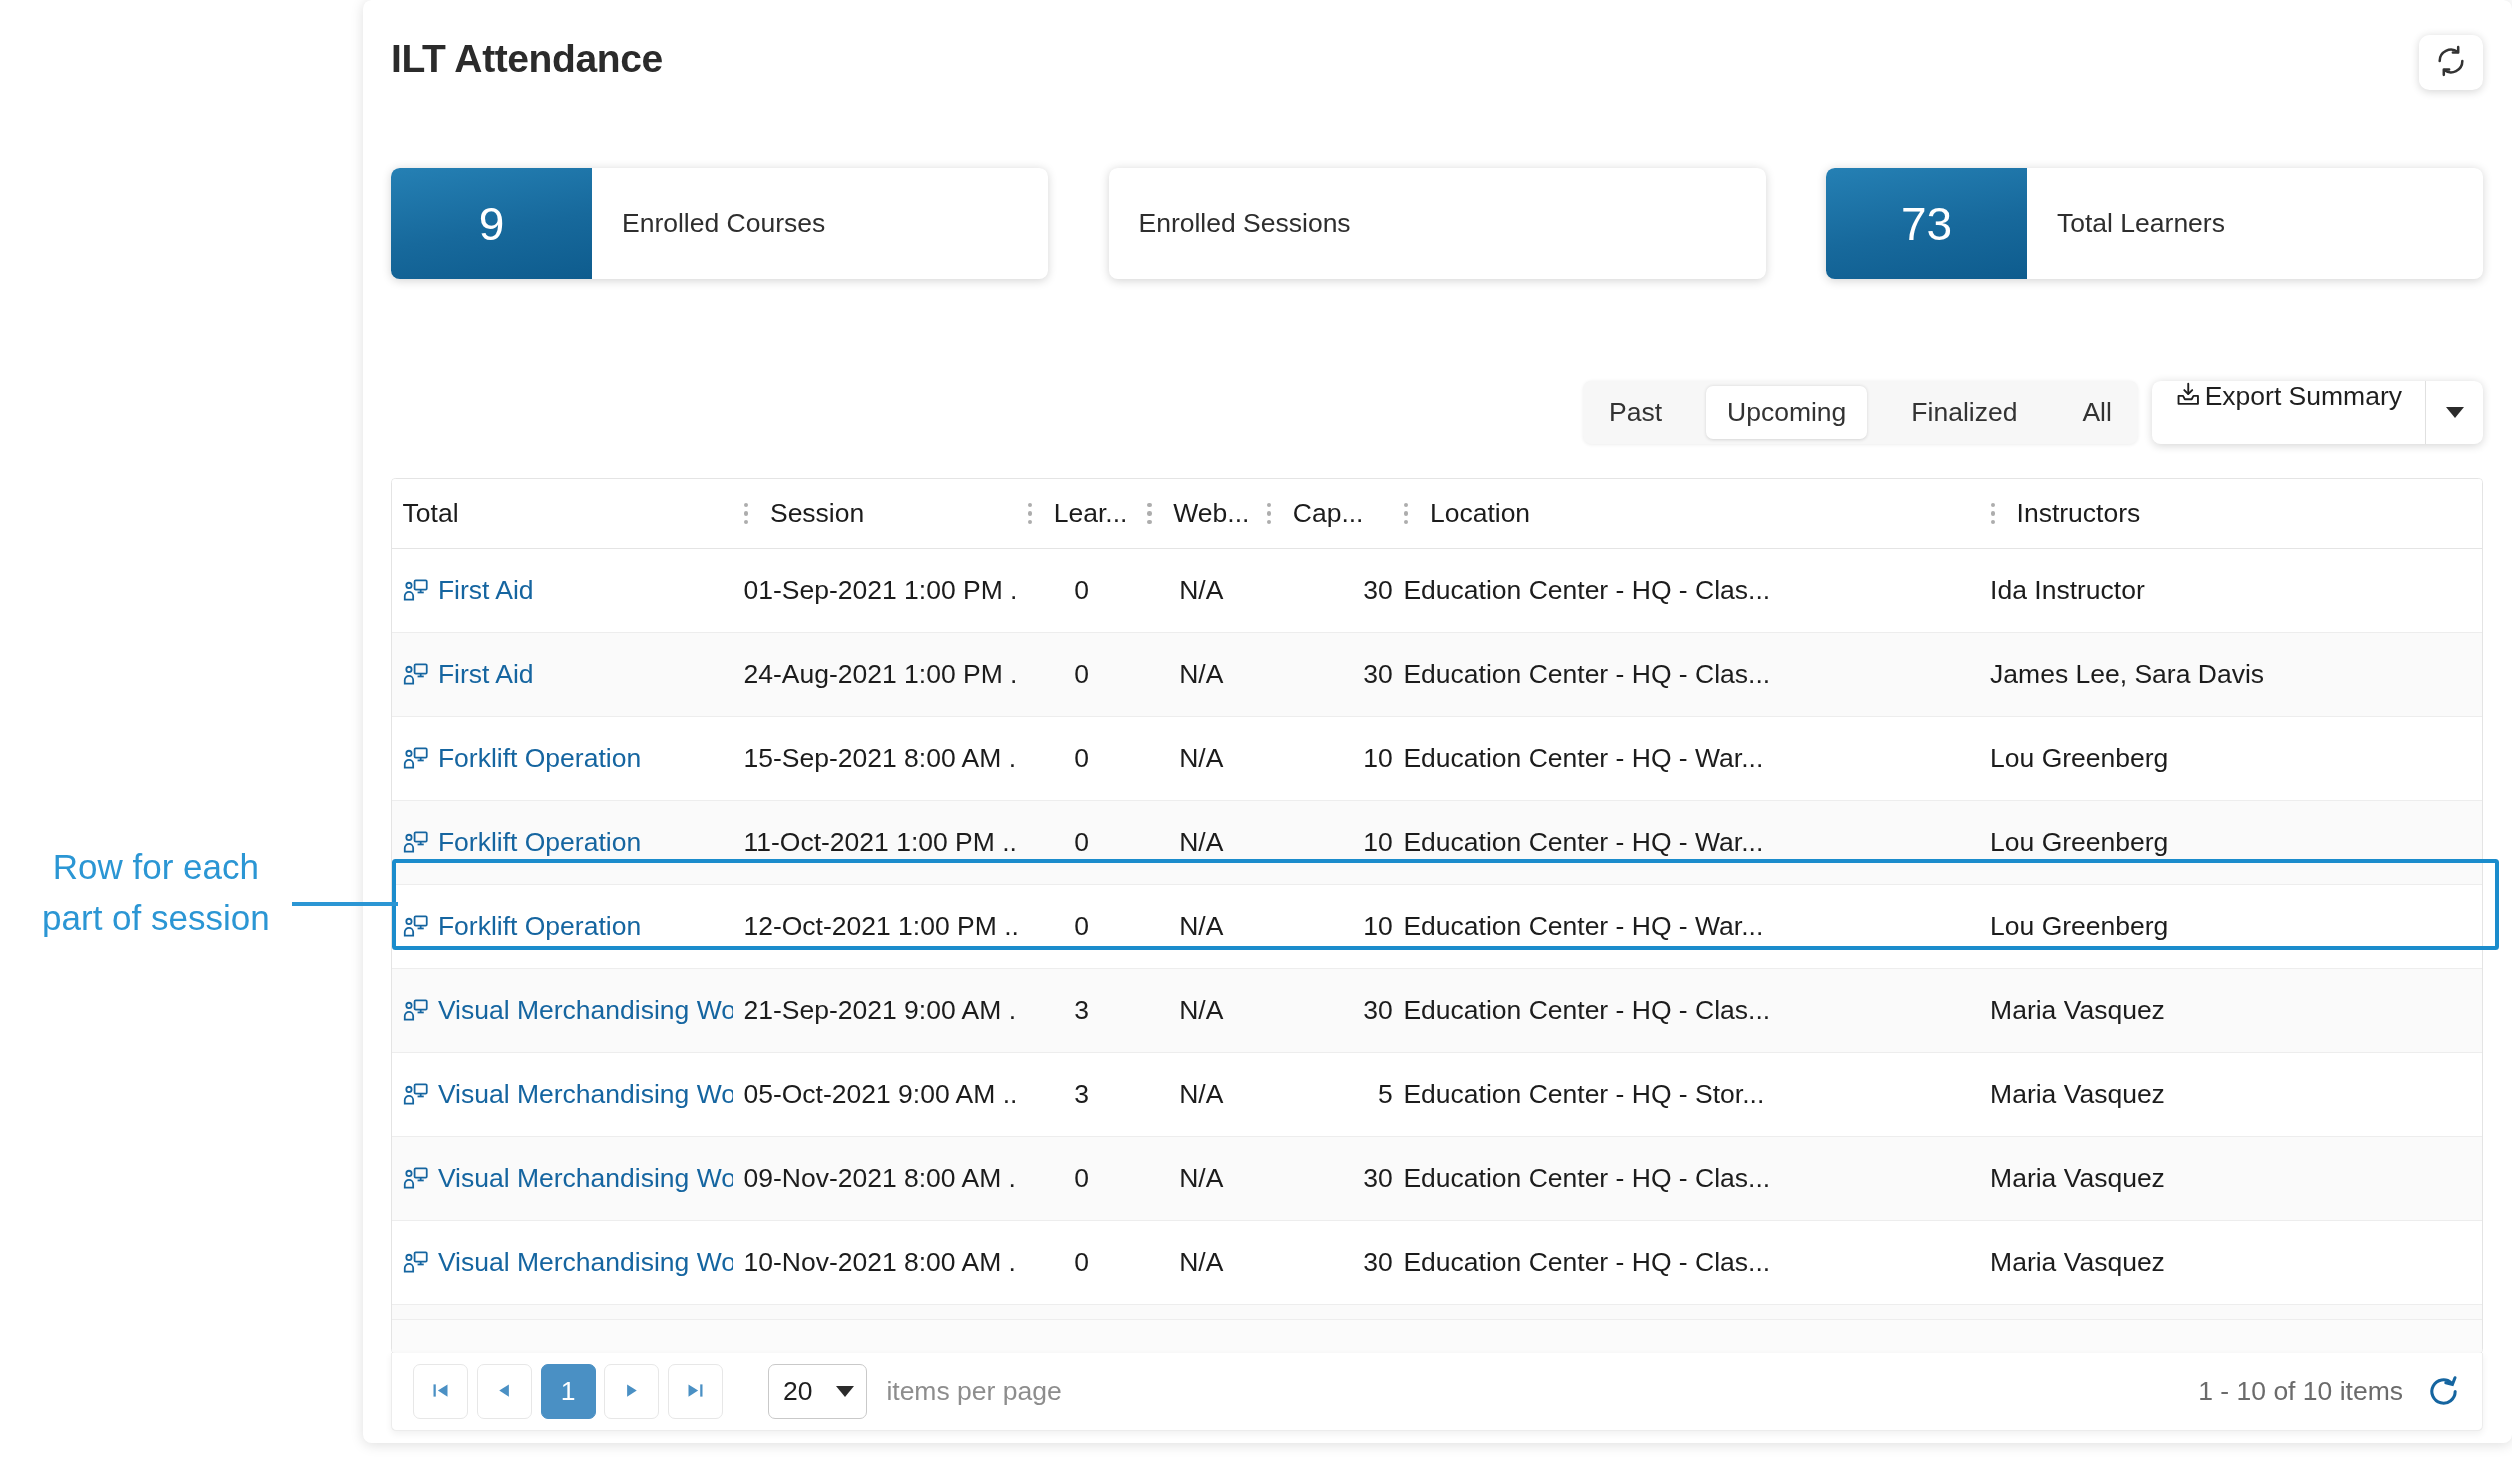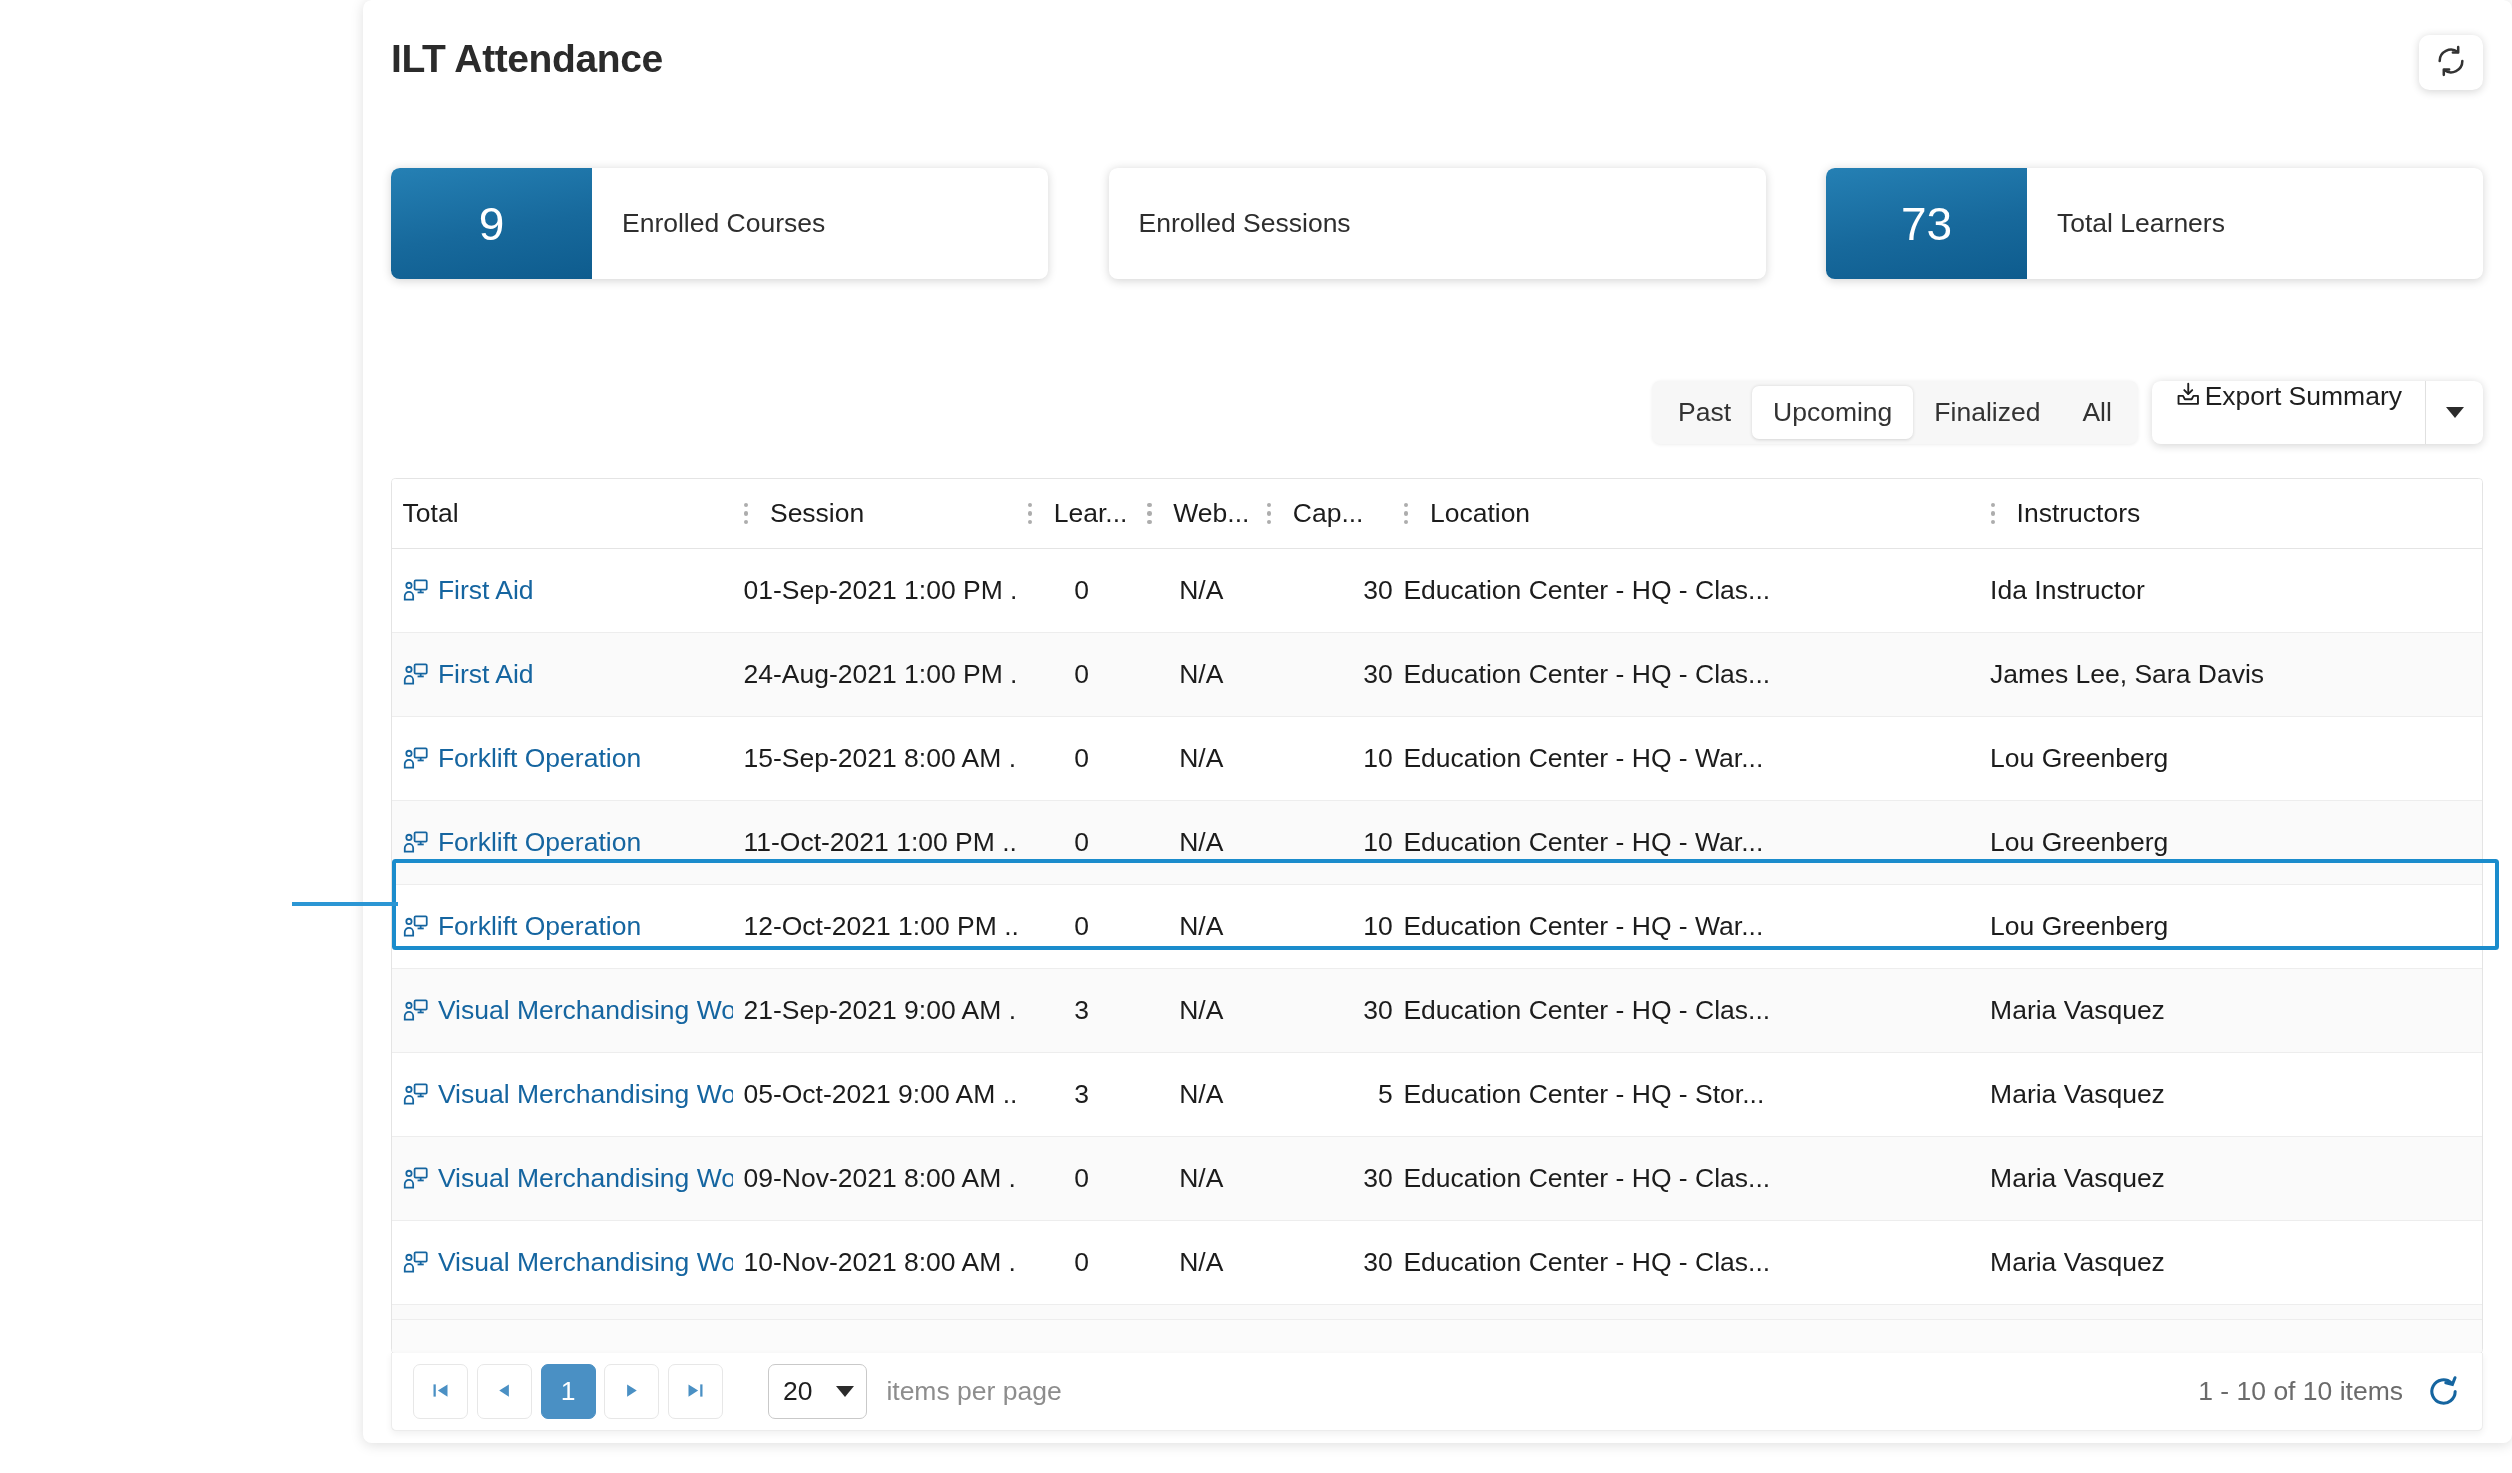--- a/index.html
+++ b/index.html
@@ -86,20 +86,21 @@
     gap: 14px;
   }
   .seg-group {
     display: flex;
     align-items: center;
     background: #f7f7f7;
     border-radius: 8.8px;
     padding: 5.3px;
     height: 63px;
     box-shadow: 0 0.9px 3.5px rgba(0,0,0,0.07);
+    gap: 23px;
   }
   .seg-btn {
     padding: 0 21px;
     height: 53px;
     display: flex; align-items: center; justify-content: center;
     font-size: 26.5px;
     color: #333333;
     border-radius: 7px;
     cursor: pointer;
     white-space: nowrap;
@@ -692,15 +693,16 @@
           <path d="M20 12a8 8 0 1 1-2.6-5.9"></path>
           <polyline points="19.9,2.6 18.1,7.1 13.6,6"></polyline>
         </svg>
       </span>
     </div>
 
   </div>
 
   <div class="anno-box"></div>
   <div class="anno-line"></div>
+  <div class="anno-text">Row for each part of session</div>
 
 </div>
 
 
 </body></html>

